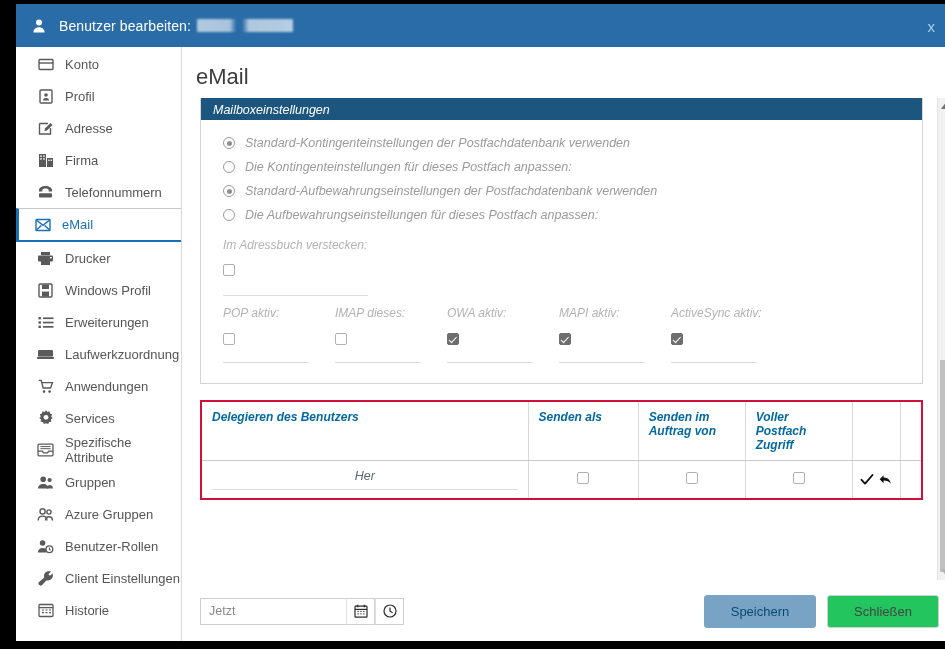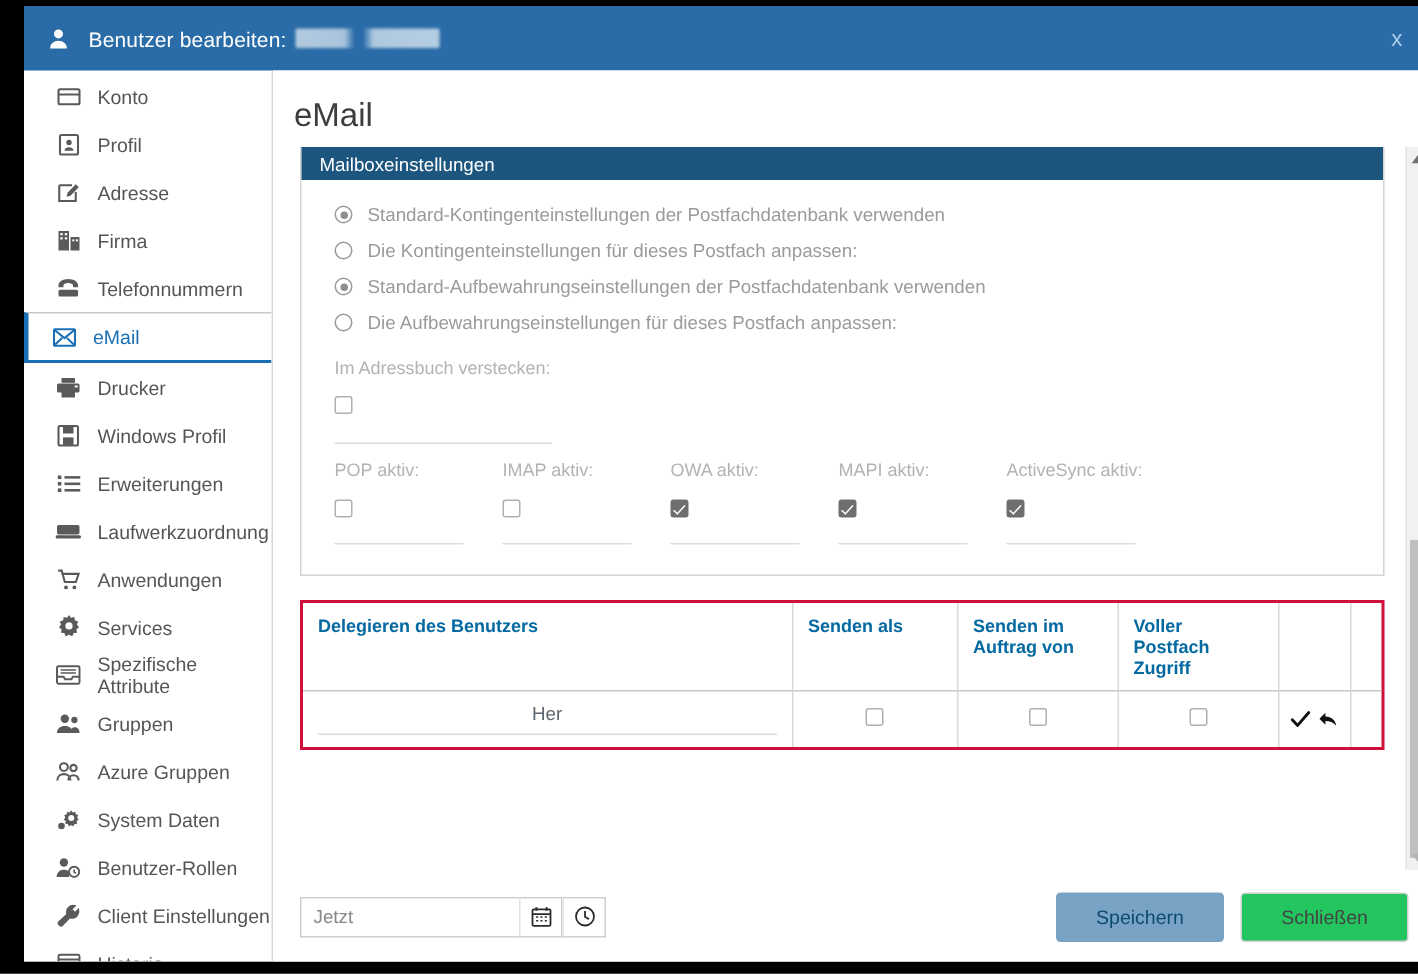--- a/index.html
+++ b/index.html
@@ -148,20 +148,21 @@
     position: relative;
     display: flex;
     min-height: 0;
   }
   .scroll-content {
     flex: 1 1 auto;
     padding: 0 14px 0 18px;
     min-width: 0;
     overflow: hidden;
     position: relative;
+    font-style: italic;
   }
   
   .panel {
     border: 1px solid #d4d4d4;
     border-top: none;
     background: #fff;
   }
   .panel-head {
     background: #1c567f;
     color: #fff;
@@ -616,30 +617,20 @@
           <svg width="17" height="15" viewBox="0 0 17 15" fill="none" stroke="#5a5a5a" stroke-width="1.4">
             <circle cx="5.6" cy="4.4" r="2.6"></circle>
               <path d="M1.2 13.4c0-2.7 2-4.3 4.4-4.3s4.4 1.6 4.4 4.3"></path>
             <circle cx="12" cy="5" r="2.1"></circle>
               <path d="M8.6 13.4c0-2.3 1.5-3.6 3.4-3.6s3.4 1.3 3.4 3.6"></path>
           </svg>
         </span>
         <span>Azure Gruppen</span>
       </div>
 
-      <div class="nav-item">
-        <span class="nav-ico">
-          <svg width="16" height="15" viewBox="0 0 16 15" fill="#5a5a5a">
-            <path d="M9.5 1.2l1 1.4 1.7-.4.3 1.7 1.7.5-.8 1.6 1.1 1.3-1.4 1.1.4 1.7-1.8.2-.7 1.6-1.5-.7-1.6.7-.7-1.6-1.7-.2.4-1.7-1.4-1.1L5.6 6l-.8-1.6 1.7-.5.3-1.7 1.7.4z"></path>
-            <circle cx="9.5" cy="6.3" r="2" fill="#fff"></circle>
-            <circle cx="3" cy="11.7" r="2.2"></circle>
-          </svg>
-        </span>
-        <span>System Daten</span>
-      </div>
 
       <div class="nav-item">
         <span class="nav-ico">
           <svg width="17" height="15" viewBox="0 0 17 15" fill="#5a5a5a">
             <circle cx="5.6" cy="4" r="2.8"></circle>
               <path d="M0.8 13.6c0-2.9 2.1-4.7 4.8-4.7 1.4 0 2.6.4 3.5 1.2v3.5z"></path>
             <circle cx="12.4" cy="10.2" r="3.4" fill="none" stroke="#5a5a5a" stroke-width="1.3"></circle>
             <path d="M12.4 8.6v1.8l1.3.8" fill="none" stroke="#5a5a5a" stroke-width="1.1"></path>
           </svg>
         </span>
@@ -703,21 +694,21 @@
                 <div class="underline"></div>
               </div>
 
               <div class="proto-grid">
                 <div class="proto-col">
                   <div class="field-label">POP aktiv:</div>
                   <span class="checkbox"></span>
                   <div class="underline"></div>
                 </div>
                 <div class="proto-col">
-                  <div class="field-label">IMAP aktiv:</div>
+                  <div class="field-label">IMAP dieses:</div>
                   <span class="checkbox"></span>
                   <div class="underline"></div>
                 </div>
                 <div class="proto-col">
                   <div class="field-label">OWA aktiv:</div>
                   <span class="checkbox checked"></span>
                   <div class="underline"></div>
                 </div>
                 <div class="proto-col">
                   <div class="field-label">MAPI aktiv:</div>

